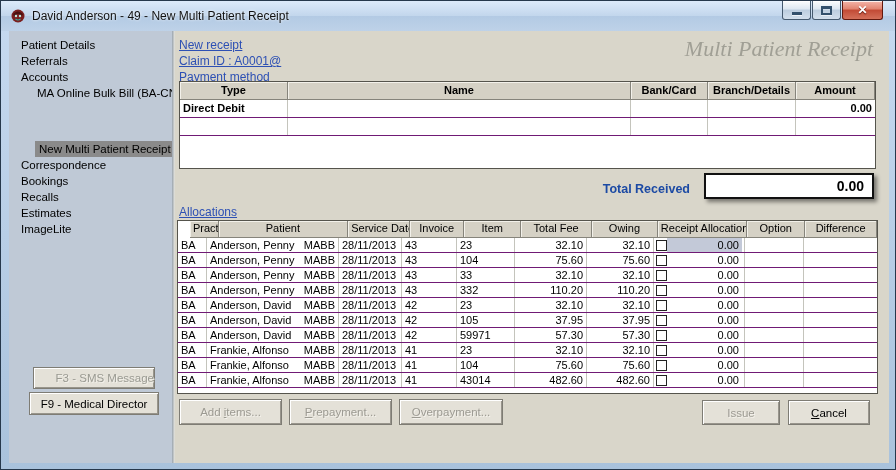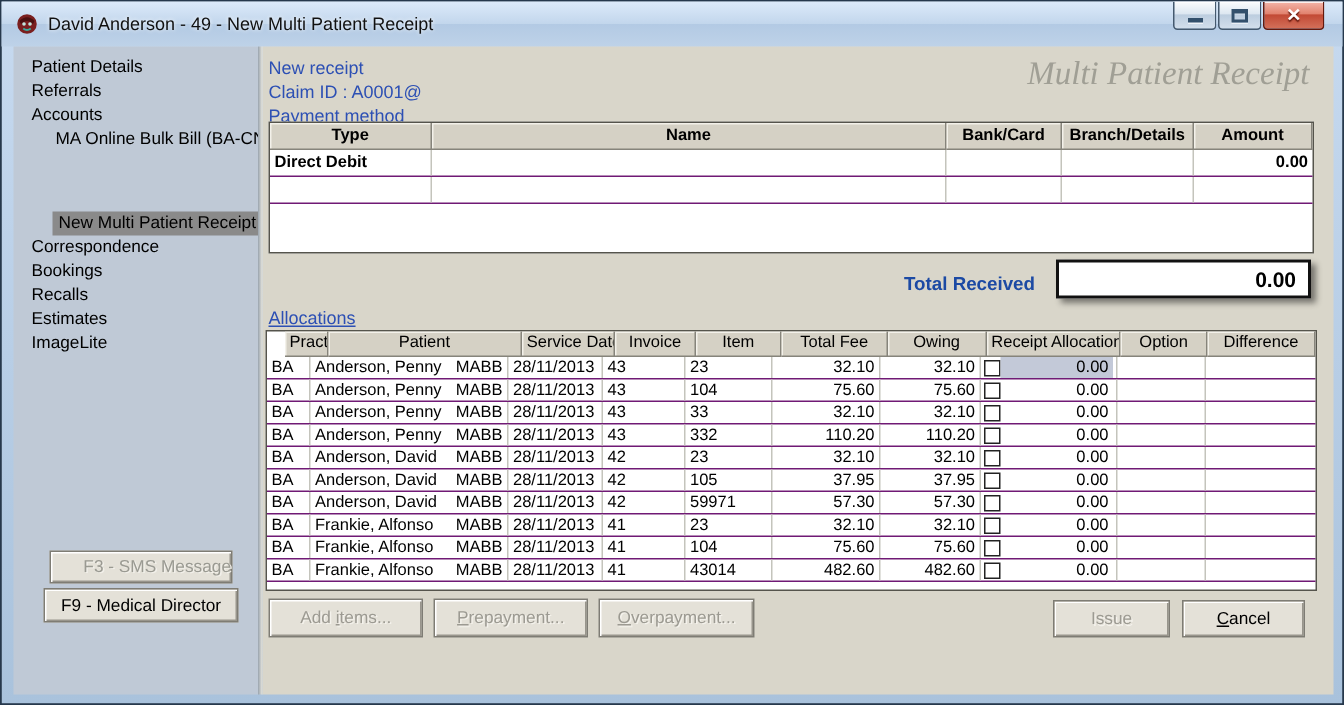--- a/index.html
+++ b/index.html
@@ -35,21 +35,21 @@
   .nav li.ind1 { padding-left:28px; }
   .nav li.ind2 { padding-left:4px; margin-left:26px;margin-top:40px; }
   .nav li.selected { background:#8a8a8a; }
 
   .side-btn { position:absolute; font-size:11.5px; height:22px; text-align:center;
     background:#e4e1d8; border:1px solid #7e7c74;
     box-shadow:inset 1px 1px 0 #fff, inset -1px -1px 0 #98958c; cursor:default; }
   .side-btn.disabled { color:#9a9a92; text-shadow:1px 1px 0 #f2f0ea;text-align:right; }
 
   
-  .lbl { position:absolute; font-size:12px; color:#2d50b4; white-space:nowrap; }
+  .lbl { position:absolute; font-size:12px; color:#2d50b4; white-space:nowrap;text-decoration:underline; }
   .watermark { position:absolute; top:5px; right:16px; font-family:"Liberation Serif",serif;
     font-style:italic; font-size:22px; color:#a09f95; }
 
   
   .grid { position:absolute; background:#fff; border:1px solid #55544c; }
   .grow { display:flex; }
   .gcell { border-right:1px solid #c4c4bc; font-size:11px; line-height:14px;
     padding:0 3px; white-space:nowrap; overflow:hidden; }
   .ghead .gcell { background:#d5d1c5; border-right:1px solid #86847b; border-bottom:1px solid #86847b;
     box-shadow:inset 1px 1px 0 #f3f1ea; text-align:center; }

